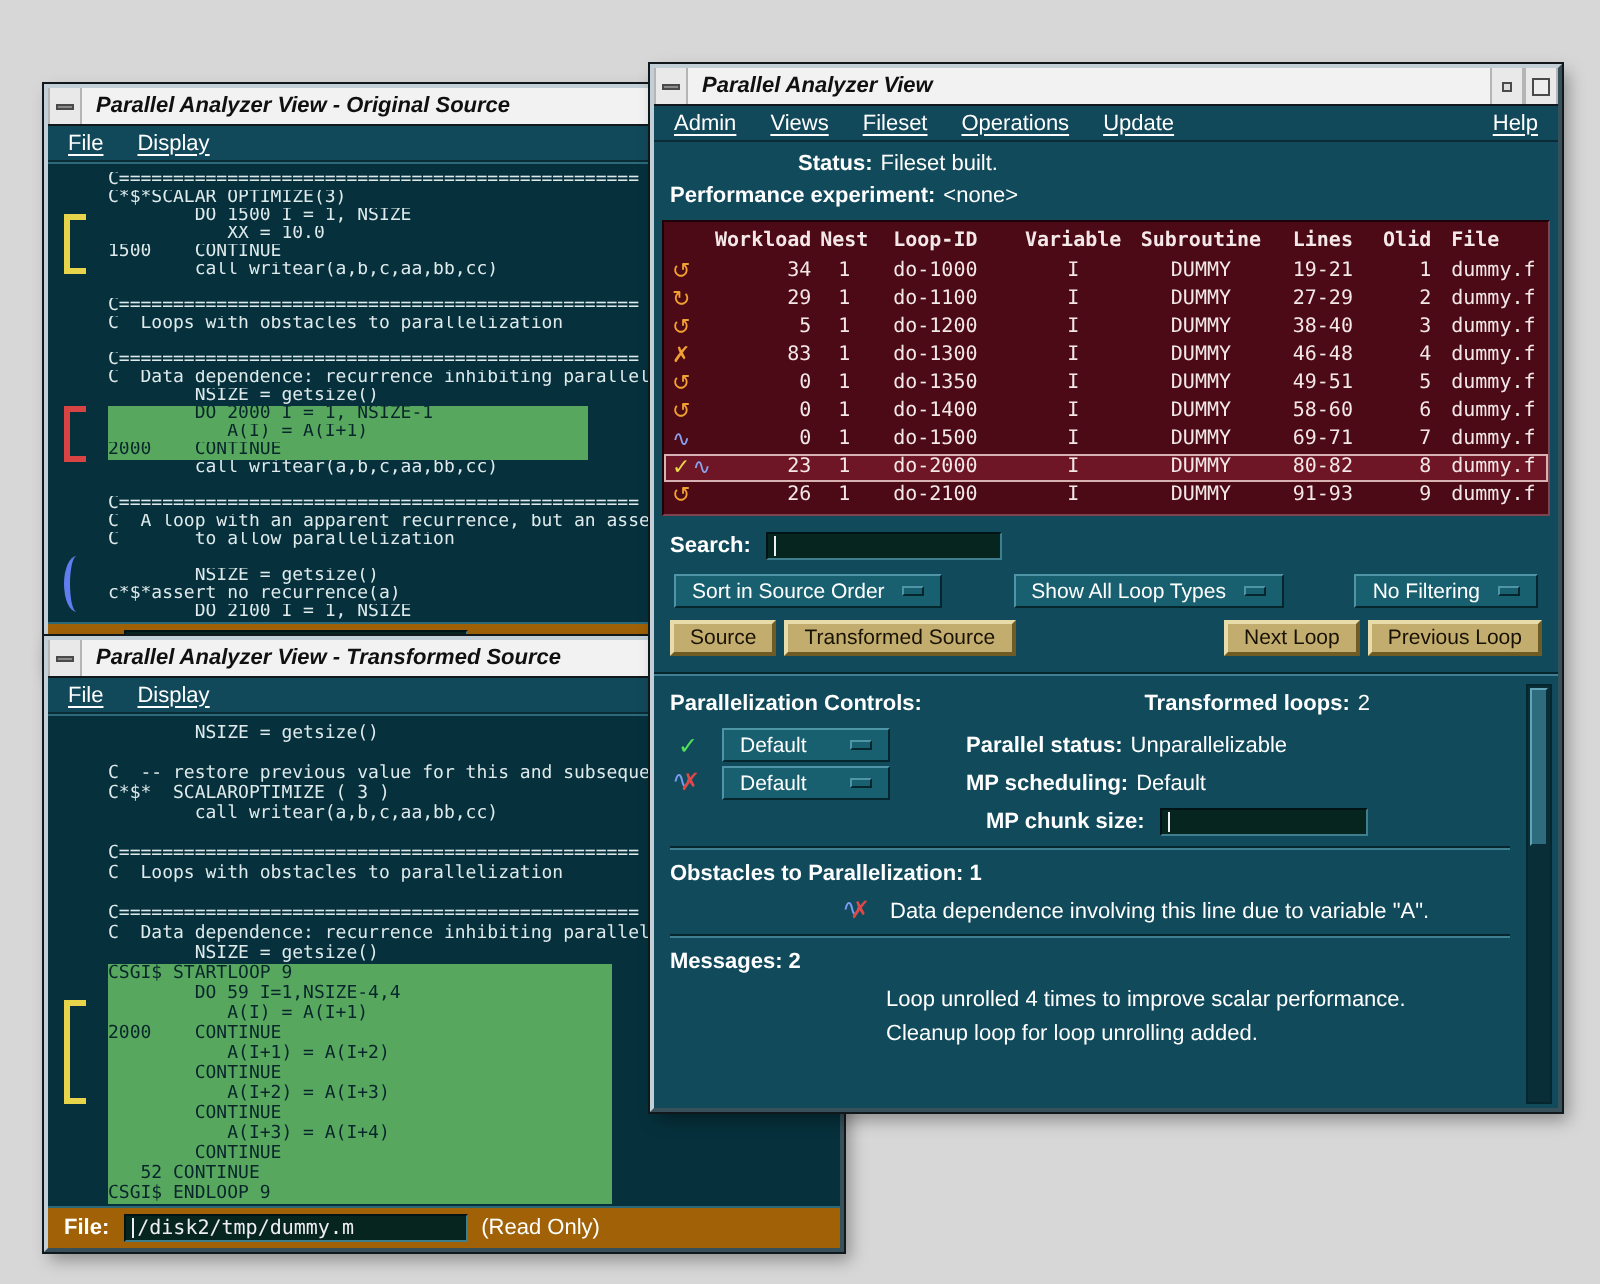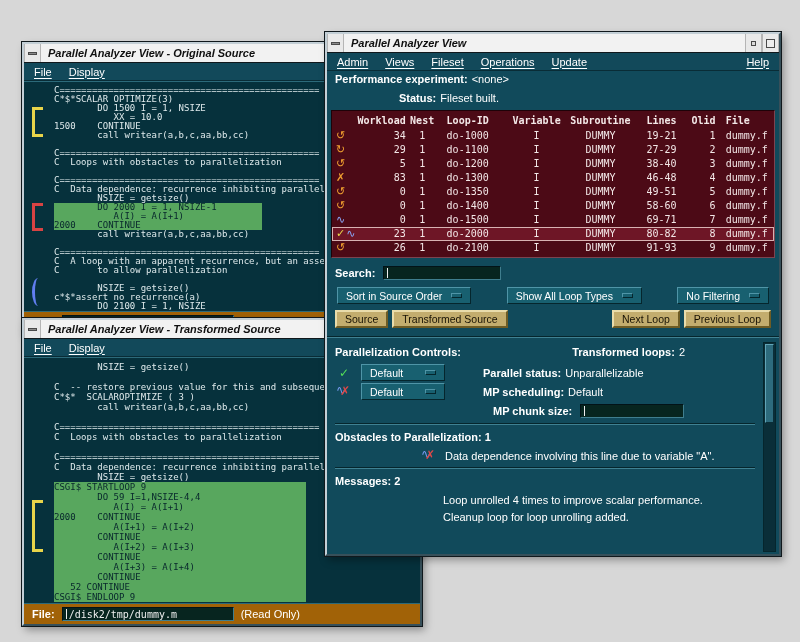--- a/index.html
+++ b/index.html
@@ -37,21 +37,21 @@
   
   .code-area { position:relative; flex:1; overflow:hidden; background:#06313c;
     padding:4px 2px 2px 30px; color:#dfeaec;
     font-family:"DejaVu Sans Mono", monospace; border-top:1px solid #2c6a7a; }
   .code-line { white-space:pre; overflow:hidden; }
   .code-orig  { font-size:9px; }
   .code-orig .code-line  { height:9px;  line-height:9px;  }
   .code-trans { font-size:9px; }
   .code-trans .code-line { height:10px; line-height:10px; }
   .code-line.hl { background:#58a75e; color:#07262c; }
-  .code-orig  .code-line.hl { width:208px; }
+  .code-orig  .code-line.hl { width:240px; }
   .code-trans .code-line.hl { width:252px; }
 
   .gutter-marker { position:absolute; left:8px; width:11px; }
   .bracket-yellow { border-left:3px solid #e8d44a; border-top:3px solid #e8d44a; border-bottom:3px solid #e8d44a; }
   .bracket-red    { border-left:3px solid #d84343; border-top:3px solid #d84343; border-bottom:3px solid #d84343; }
   .curve-blue { width:9px; border-left:3px solid #617ef0;
     border-radius:70% 0 0 70% / 50% 0 0 50%; }
   .code-orig .bracket-yellow { top:25px;  height:30px; }
   .code-orig .bracket-red    { top:121px; height:28px; }
   .code-orig .curve-blue     { top:196px; height:28px; }
@@ -337,25 +337,25 @@
         <span class="menu-item">Fileset</span>
 
         <span class="menu-item">Operations</span>
 
         <span class="menu-item">Update</span>
 
       <span class="mb-spacer"></span>
       <span class="menu-item">Help</span>
     </div>
 
+    <div class="statusline s1">
+      <span class="bold">Status:</span><span>Fileset built.</span>
+    </div>
     <div class="statusline">
       <span class="bold">Performance experiment:</span><span>&lt;none&gt;</span>
-    </div>
-    <div class="statusline s1">
-      <span class="bold">Status:</span><span>Fileset built.</span>
     </div>
 
     <div class="looptable">
       <div class="trow thead">
         <span class="cell c-icon"></span>
         <span class="cell c-workload">Workload</span>
         <span class="cell c-nest">Nest</span>
         <span class="cell c-loopid">Loop-ID</span>
         <span class="cell c-var">Variable</span>
         <span class="cell c-sub">Subroutine</span>

